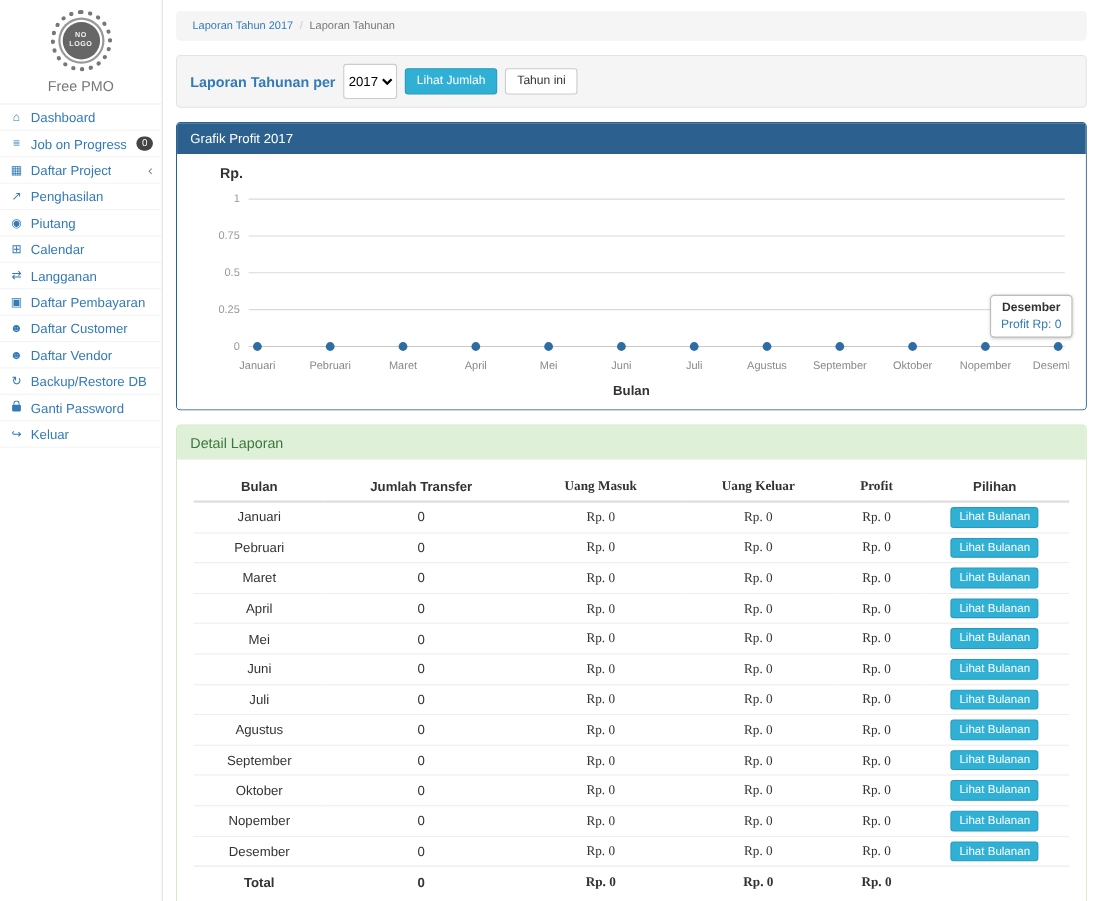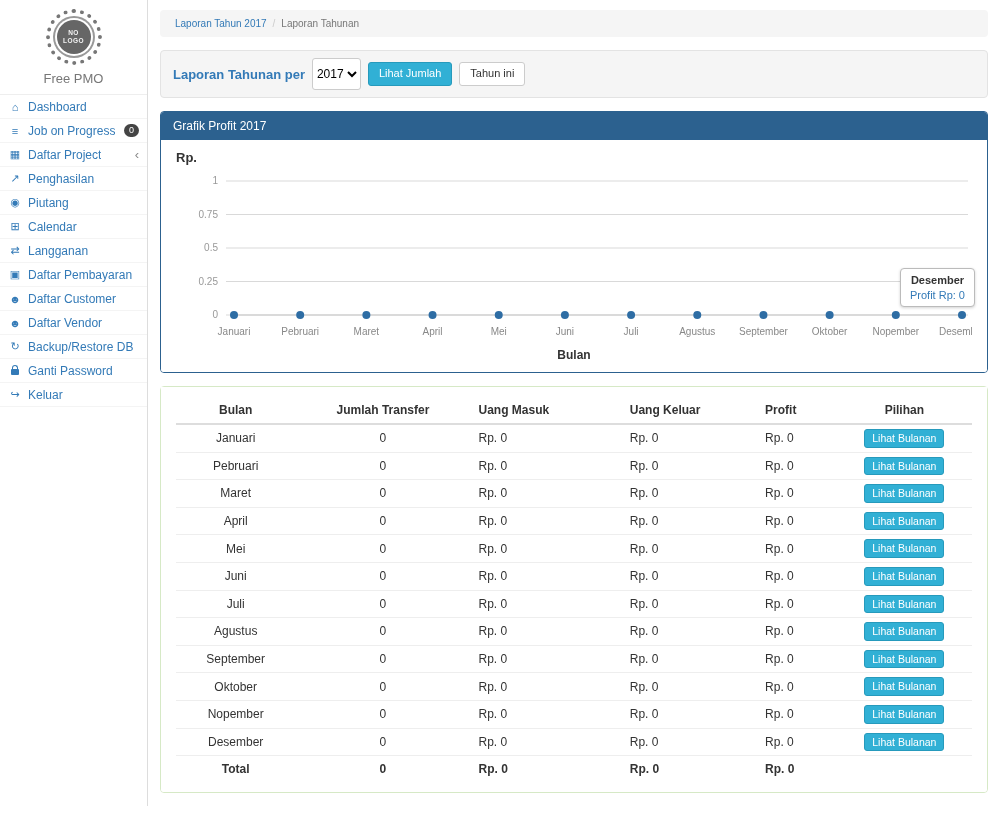--- a/index.html
+++ b/index.html
@@ -55,33 +55,33 @@
   .panel-primary { border:1px solid #2c618f; }
   .panel-primary .panel-heading { background:#2c618f; color:#fff; padding:7px 12px;
     font-size:12px; border-radius:3px 3px 0 0; }
   .panel-success { border:1px solid #d6e9c6; }
   .panel-success .panel-heading { background:#dff0d8; color:#3c763d; padding:8px 12px;
     font-size:13px; border-radius:3px 3px 0 0; }
   .panel-body { padding:10px 15px; background:#fff; border-radius:0 0 3px 3px; }
 
   
   .chart-wrap { position:relative; }
-  .chart-ylabel { font-weight:bold; font-size:13px; color:#333; margin-bottom:4px; }
+  .chart-ylabel { font-weight:bold; font-size:13px; color:#333; margin-bottom:4px;margin-left:24px; }
   .chart-xlabel { text-align:center; font-weight:bold; font-size:12px; color:#333; margin-top:2px; }
   .chart-tooltip { position:absolute; right:12px; top:128px; background:#fff; border:1px solid #bbb;
     border-radius:4px; padding:5px 9px; text-align:center; box-shadow:0 1px 3px rgba(0,0,0,.18); }
   .tt-title { font-weight:bold; font-size:11px; color:#333; }
   .tt-value { font-size:11px; color:#337ab7; margin-top:3px; white-space:nowrap; }
 
   
   table.report { width:100%; border-collapse:collapse; font-size:12px; }
   table.report th { padding:6px 8px; border-bottom:2px solid #ddd; font-weight:bold; }
   table.report td { padding:4px 8px; border-bottom:1px solid #eee; }
   table.report tfoot td { font-weight:bold; border-bottom:none; padding:6px 8px; }
-  .ta-c { text-align:center; } .ta-r { text-align:left; }
+  .ta-c { text-align:center; } .ta-r { text-align:center;font-family:Liberation Serif, serif; }
   .w1{width:15%;} .w2{width:22%;} .w3{width:19%;} .w4{width:17%;} .w5{width:10%;} .w6{width:17%;}
 </style>
 </head>
 <body>
 
 <div class="layout">
 
   <aside class="sidebar">
     <div class="logo-area">
       <div class="logo-badge">
@@ -205,20 +205,21 @@
           </svg>
         <div class="chart-xlabel">Bulan</div>
         <div class="chart-tooltip">
           <div class="tt-title">Desember</div>
           <div class="tt-value">Profit Rp: 0</div>
         </div>
       </div>
     </div>
 
     <div class="panel panel-success">
+      <div class="panel-heading">Detail Laporan</div>
       <div class="panel-body">
         <table class="report">
           <thead>
             <tr>
               <th class="ta-c w1">Bulan</th>
               <th class="ta-c w2">Jumlah Transfer</th>
               <th class="ta-r w3">Uang Masuk</th>
               <th class="ta-r w4">Uang Keluar</th>
               <th class="ta-r w5">Profit</th>
               <th class="ta-c w6">Pilihan</th>

